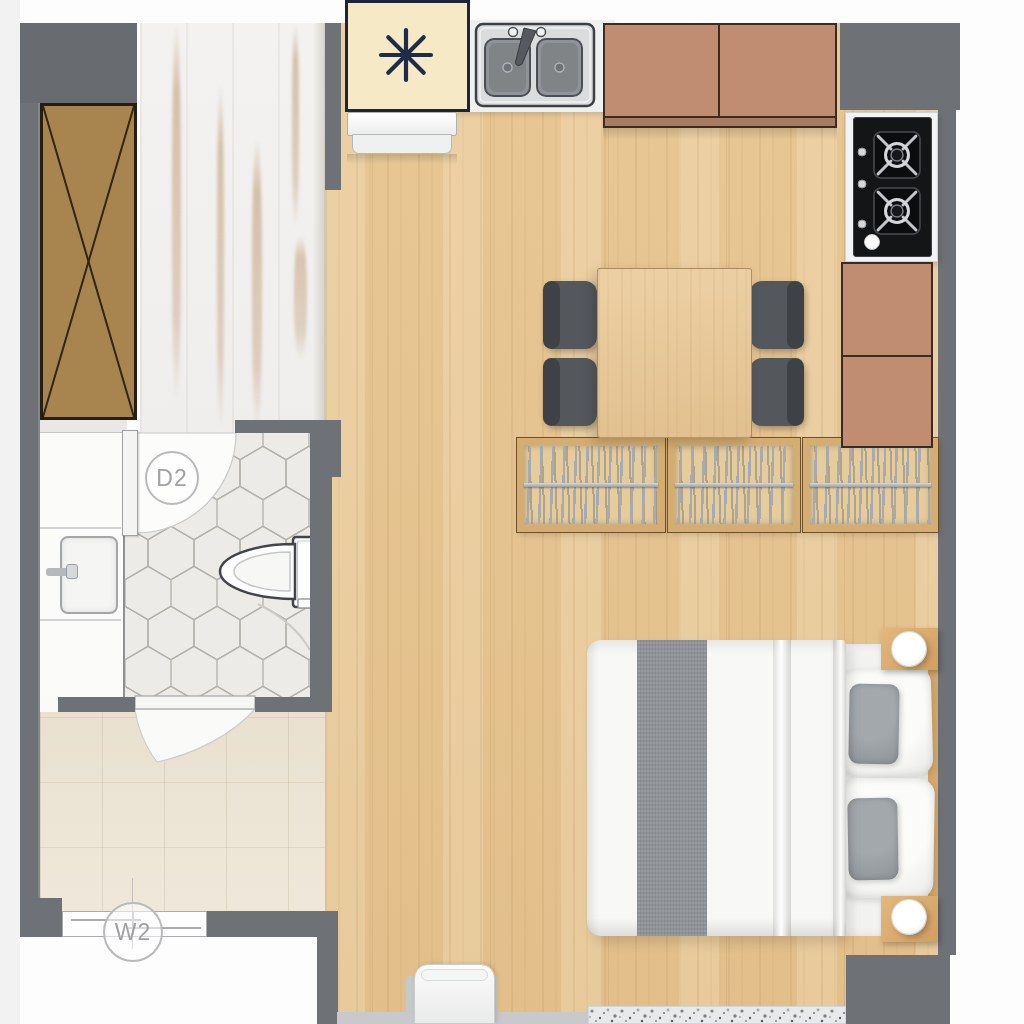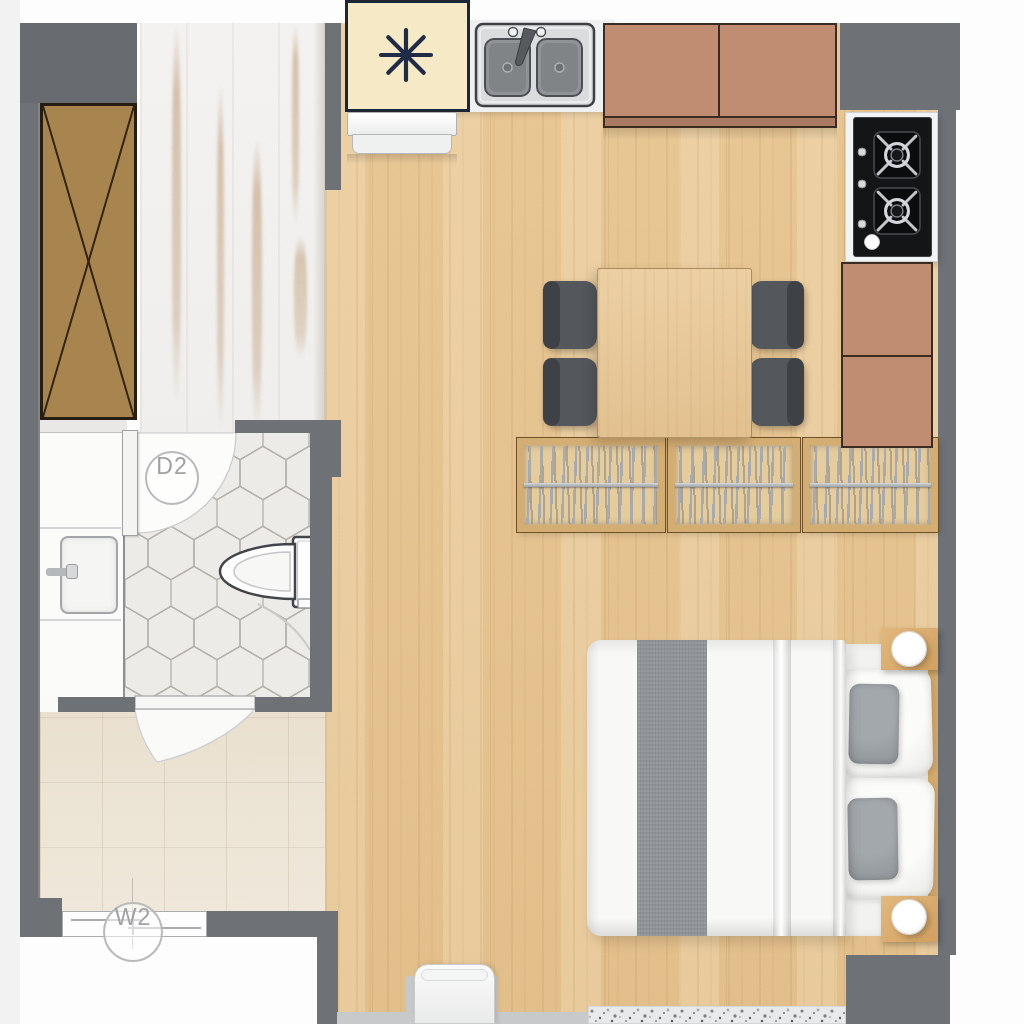--- a/index.html
+++ b/index.html
@@ -76,21 +76,21 @@
   .sheet-edge{position:absolute;top:0;bottom:0;background:linear-gradient(90deg, rgba(0,0,0,0.12), #fcfcfb 60%, rgba(0,0,0,0.05));}
   .nightstand{background:linear-gradient(135deg,#e2b87e,#d2a05f);box-shadow:2px 3px 6px rgba(0,0,0,0.25);}
   .lamp{border-radius:50%;background:radial-gradient(circle at 45% 40%, #ffffff 55%, #e6e6e5);
         box-shadow:0 0 0 1px #d8d8d8, 3px 3px 6px rgba(0,0,0,0.28);}
 
   .vanity{background:#fbfbfa;border-right:2px solid #8e9194;}
   .van-line{position:absolute;left:0;right:2px;height:2px;background:#d4d5d6;}
   .bsink{position:absolute;border:2px solid #a3a6a9;border-radius:8px;background:#f5f5f4;
          box-shadow:inset 0 0 6px rgba(0,0,0,0.10);}
   .leaf{background:#f4f4f3;border:1px solid #9fa2a5;box-shadow:1px 1px 2px rgba(0,0,0,0.18);}
-  .tag{position:absolute;border:2px solid #b7b9ba;border-radius:50%;display:flex;justify-content:center;
+  .tag{position:absolute;border:2px solid #b7b9ba;border-radius:50%;display:flex;align-items:center;justify-content:center;
        font-size:23px;color:var(--label-gray,#9fa1a3);letter-spacing:1px;background:rgba(255,255,255,0.55);}
   .shadow-r{background:linear-gradient(90deg, rgba(90,70,40,0), rgba(90,70,40,0.18));}
   .soft-shadow{background:linear-gradient(180deg, rgba(0,0,0,0.14), rgba(0,0,0,0));}
   .win{background:#fdfdfd;border:1.5px solid #a9abad;}
   .win-line{position:absolute;background:#a9abad;}
   .deskchair{background:linear-gradient(180deg,#fbfbfb,#e9eaea);border:1px solid #c9cbcc;border-radius:14px 14px 0 0;
              box-shadow:2px 0 5px rgba(0,0,0,0.12);}
   .deskchair-top{position:absolute;background:#f4f5f5;border:1px solid #d9dadb;border-radius:8px;}
   .arm{position:absolute;background:#c6c8ca;border-radius:3px;}
   .lineband{background:#c7c9ca;}

